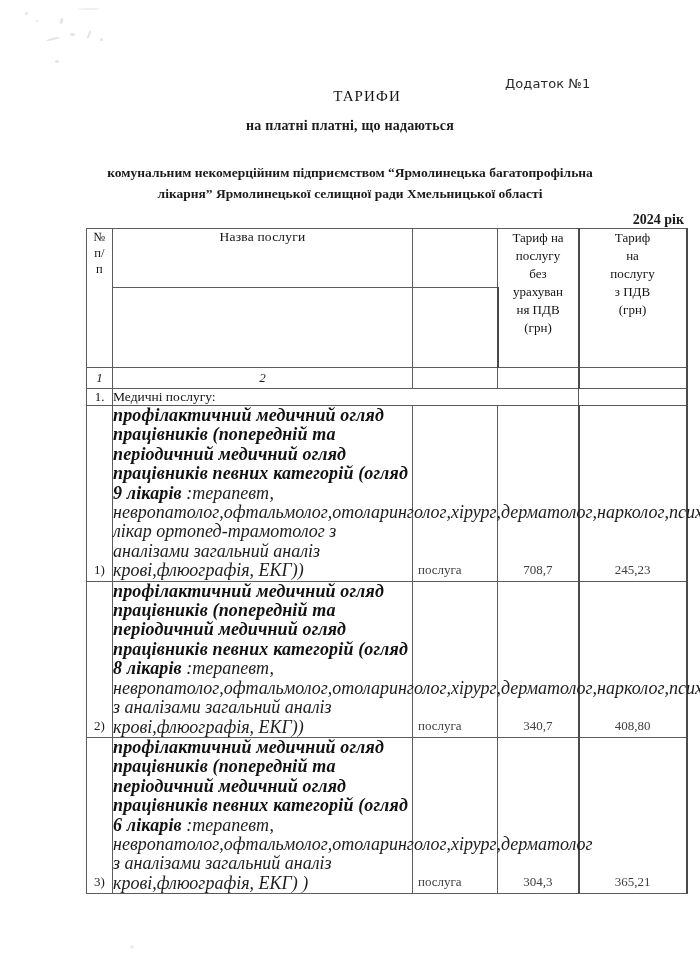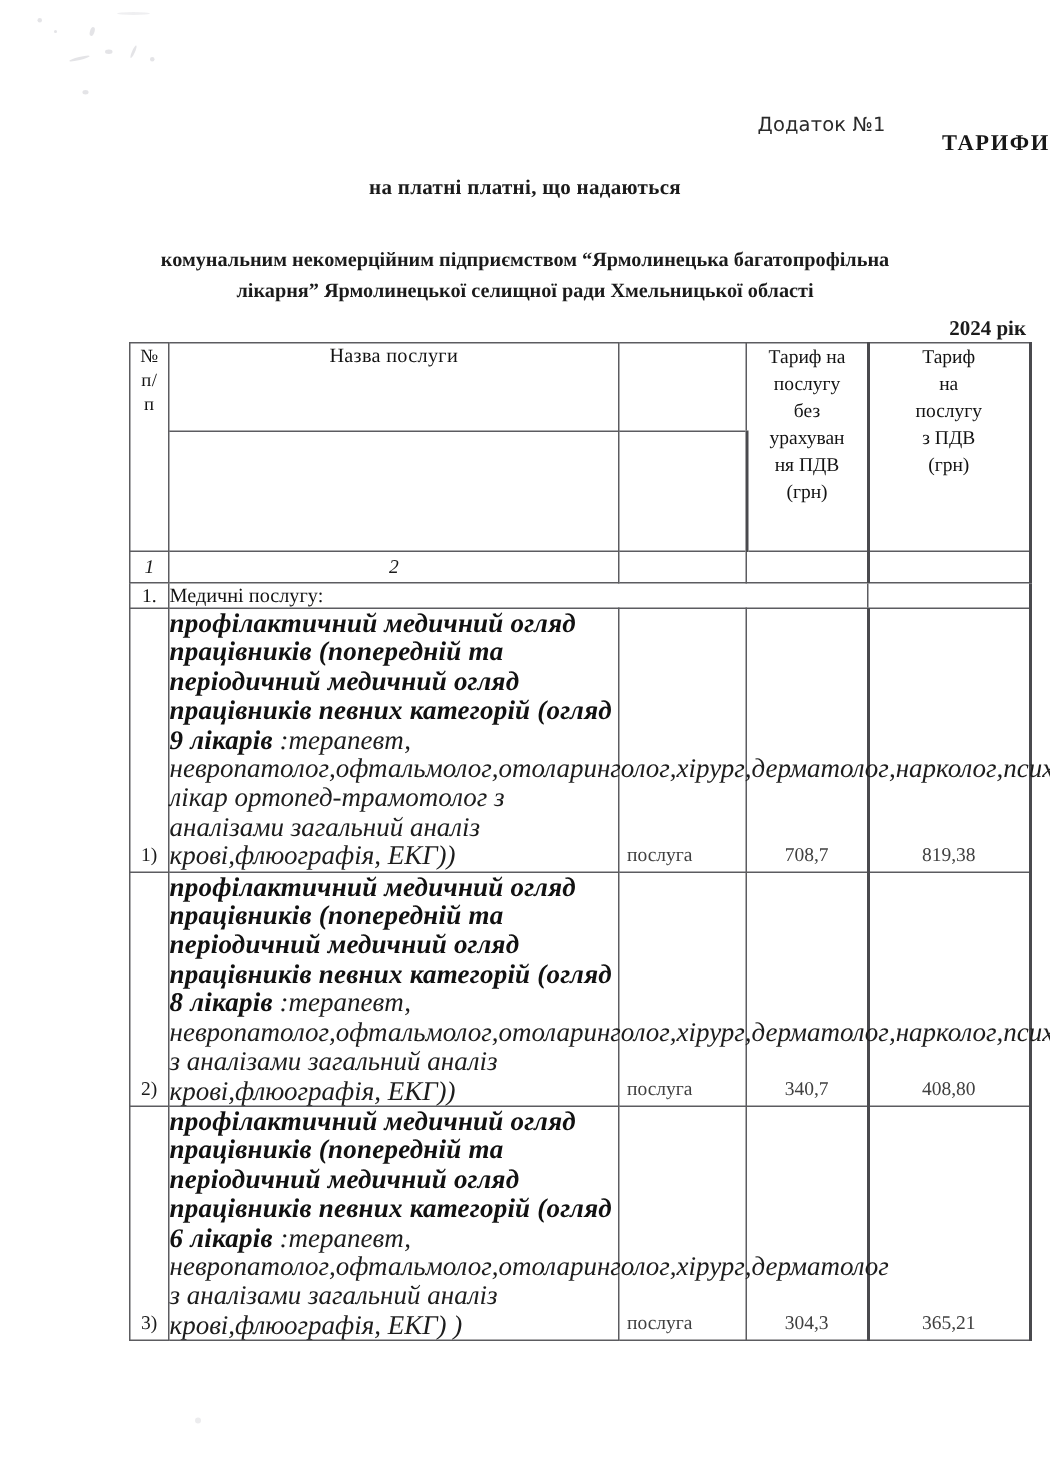--- a/index.html
+++ b/index.html
@@ -50,23 +50,23 @@
     font-size: 13px;
     font-family: "DejaVu Sans", "Liberation Sans", sans-serif;
     color: #2a2a2a;
     letter-spacing: .1px;
   }
   .doc-title {
     position: absolute;
     left: 0;
     right: 0;
     top: 88px;
-    text-align: right;
+    text-align: center;
     font-size: 15px;
-    font-weight: bold;
+    font-weight: normal;
     letter-spacing: 1.1px;
     color: #161616;
     padding-left: 34px;
   }
   .doc-subtitle {
     position: absolute;
     left: 0;
     right: 0;
     top: 118px;
     text-align: center;
@@ -314,21 +314,21 @@
         <td class="svc-cell" style="height:140px;">
           <span class="lead">профілактичний медичний  огляд працівників (попередній та періодичний медичний огляд працівників певних категорій (огляд 9 лікарів</span><span class="tail"> :терапевт, невропатолог,офтальмолог,отоларинголог,хірург,дерматолог,нарколог,психіатр, лікар ортопед-трамотолог з аналізами загальний аналіз крові,флюографія, ЕКГ))</span>
         </td>
         <td class="unit-cell">
           <span>послуга</span>
         </td>
         <td class="val-cell">
           <span>708,7</span>
         </td>
         <td class="val-cell">
-          <span>819,38</span>
+          <span>245,23</span>
         </td>
       </tr>
 
       <tr>
         <td class="row-idx">
           <span>2)</span>
         </td>
         <td class="svc-cell" style="height:145px;">
           <span class="lead">профілактичний медичний  огляд працівників (попередній та періодичний медичний огляд працівників певних категорій (огляд 8 лікарів</span><span class="tail"> :терапевт, невропатолог,офтальмолог,отоларинголог,хірург,дерматолог,нарколог,психіатр з аналізами загальний аналіз крові,флюографія, ЕКГ))</span>
         </td>

